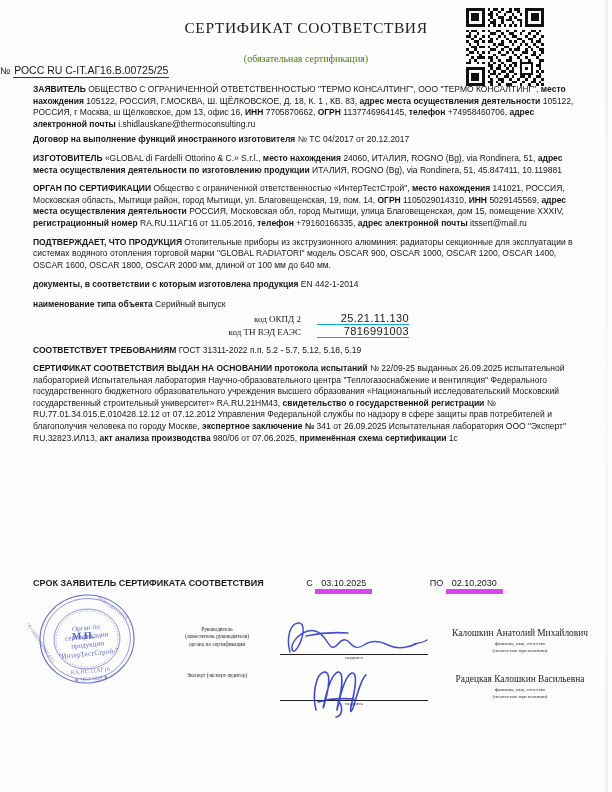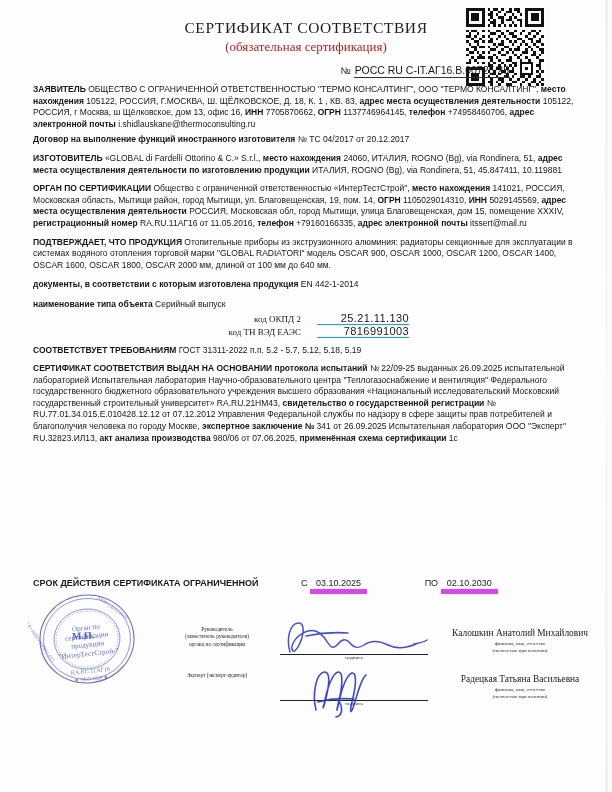--- a/index.html
+++ b/index.html
@@ -32,29 +32,29 @@
   }
   .doc-title {
     font-family: "Liberation Serif", serif;
     font-size: 15.5px;
     letter-spacing: 0.6px;
     color: #1c1c1c;
     line-height: 1.25;
   }
   .doc-subtitle {
     font-family: "Liberation Serif", serif;
-    font-size: 13px;
-    color: #b91c1c;
-    margin-top: 2px;
+    font-size: 10px;
+    color: #4d7c0f;
+    margin-top: 16px;
   }
   .cert-number-row {
     position: absolute;
     left: 0; top: 64px;
     width: 510px;
-    text-align: right;
+    text-align: left;
     font-size: 10.5px;
   }
   .cert-number-row .num-sign {
     font-size: 9.5px;
   }
   .cert-number-row .num-value {
     border-bottom: 1px solid #333;
     padding: 0 1px 1px 1px;
   }
 
@@ -512,21 +512,21 @@
     <div class="gap"></div>
 
     <p class="para"><b>СЕРТИФИКАТ СООТВЕТСТВИЯ ВЫДАН НА ОСНОВАНИИ</b> <b>протокола испытаний</b><span> № 22/09-25 выданных 26.09.2025 испытательной лабораторией Испытательная лаборатория Научно-образовательного центра "Теплогазоснабжение и вентиляция" Федерального государственного бюджетного образовательного учреждения высшего образования «Национальный исследовательский Московский государственный строительный университет» RA.RU.21НМ43, </span><b>свидетельство о государственной регистрации</b><span> № RU.77.01.34.015.Е.010428.12.12 от 07.12.2012 Управления Федеральной службы по надзору в сфере защиты прав потребителей и благополучия человека по городу Москве, </span><b>экспертное заключение №</b><span> 341 от 26.09.2025 Испытательная лаборатория ООО "Эксперт" RU.32823.ИЛ13, </span><b>акт анализа производства</b><span> 980/06 от 07.06.2025, </span><b>применённая схема сертификации</b><span> 1с</span></p>
 
     <div class="gap"></div>
 
 
   </div>
 
   <div class="validity">
-    <span class="validity-label">СРОК ДЕЙСТВИЯ СЕРТИФИКАТА ОГРАНИЧЕННОЙ</span>
+    <span class="validity-label">СРОК ЗАЯВИТЕЛЬ СЕРТИФИКАТА СООТВЕТСТВИЯ</span>
     <span class="v-from">С</span>
     <span class="validity-field">03.10.2025</span>
     <span class="v-to">ПО</span>
     <span class="validity-field">02.10.2030</span>
   </div>
 
   <div class="stamp">
     <svg width="118" height="94" viewBox="0 0 118 94">
       <g transform="translate(59,47) rotate(-6)" fill="none" stroke="#3d47bb" stroke-width="1.1" opacity="0.78">
         <ellipse cx="0" cy="0" rx="47" ry="44"></ellipse>
@@ -586,21 +586,21 @@
       <div class="sig-caption">подпись</div>
       <div class="ink" style="left:140px; top:-10px;">
         <svg width="140" height="58" viewBox="0 0 140 58">
           <g fill="none" stroke="#2b37c4" stroke-width="1.6" stroke-linecap="round" opacity="0.9">
             <path d="M18 50 C14 34, 18 14, 26 12 C33 11, 31 26, 28 38 C26 46, 24 52, 26 44 C29 30, 34 14, 40 12 C46 11, 44 28, 41 40 C39 49, 38 54, 40 46 C43 32, 48 15, 54 13 C60 12, 57 30, 54 42 C52 50, 52 55, 55 48 C59 36, 63 18, 68 15"></path>
             <path d="M20 42 C30 39, 42 38, 56 39"></path>
             <path d="M40 40 C46 48, 44 56, 38 57"></path>
           </g>
         </svg>
       </div>
-      <div class="sig-name">Радецкая Татьяна Васильевна</div>
+      <div class="sig-name">Радецкая Калошкин Васильевна</div>
       <div class="sig-name-caption">
         <div>фамилия, имя, отчество</div>
         <div>(полностью при наличии)</div>
       </div>
     </div>
 
   </div>
 
   <div class="scan-edge"></div>
 </div>

